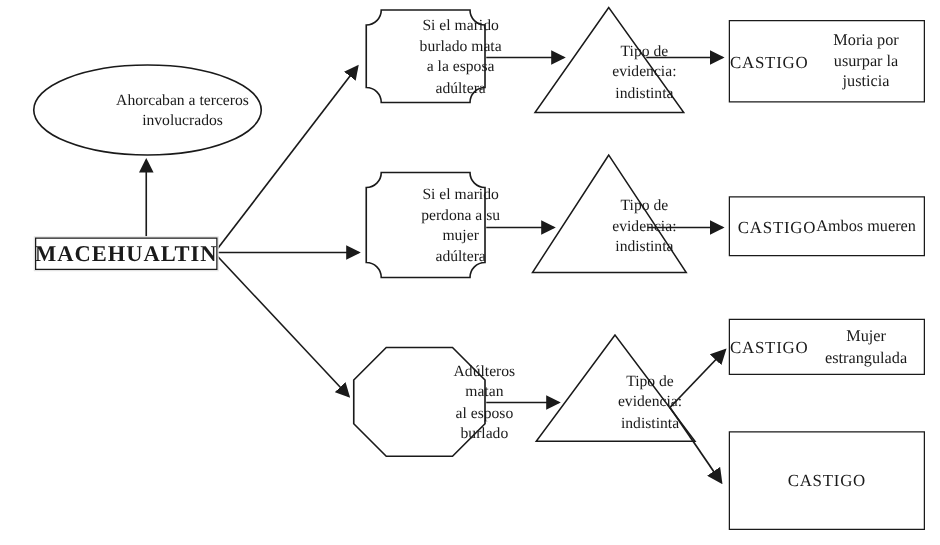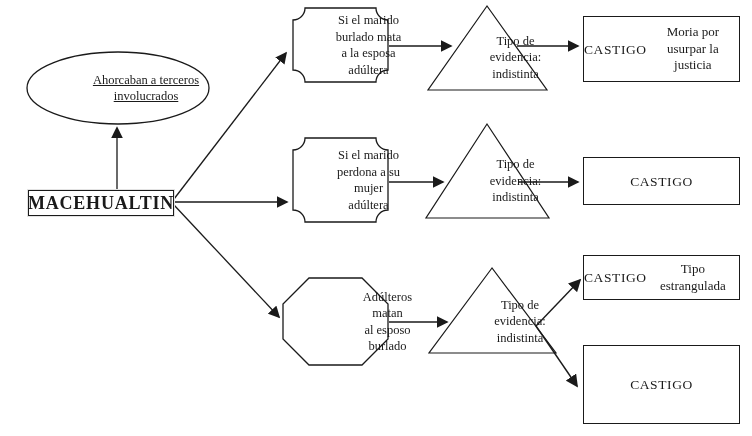--- a/index.html
+++ b/index.html
@@ -59,21 +59,21 @@
     <line x1="517" y1="46" x2="578" y2="46" stroke="#1a1a1a" stroke-width="1.3" marker-end="url(#arrow)"></line>
 
     <line x1="389" y1="182" x2="443" y2="182" stroke="#1a1a1a" stroke-width="1.3" marker-end="url(#arrow)"></line>
     <line x1="518" y1="182" x2="578" y2="182" stroke="#1a1a1a" stroke-width="1.3" marker-end="url(#arrow)"></line>
 
     <line x1="389" y1="322" x2="447" y2="322" stroke="#1a1a1a" stroke-width="1.3" marker-end="url(#arrow)"></line>
     <line x1="536" y1="326" x2="580" y2="280" stroke="#1a1a1a" stroke-width="1.4" marker-end="url(#arrow)"></line>
     <line x1="536" y1="326" x2="577" y2="386" stroke="#1a1a1a" stroke-width="1.4" marker-end="url(#arrow)"></line>
   </svg>
 
-  <div class="shape-text" style="left:38px;top:60px;width:160px;height:56px;text-decoration:underline;">Ahorcaban a terceros
+  <div class="shape-text" style="left:38px;top:60px;width:160px;height:56px;">Ahorcaban a terceros
 involucrados</div>
 
   <div class="root-box">
     <span>MACEHUALTIN</span>
   </div>
 
   <div class="shape-text" style="left:293px;top:8px;width:95px;height:74px;">Si el marido
 burlado mata
 a la esposa
 adúltera</div>
@@ -97,24 +97,25 @@
 indistinta</div>
 
   <div class="castigo-box" style="left:583px;top:16px;height:64px;">
     <div class="castigo-title">CASTIGO</div>
     <div class="castigo-text">Moria por usurpar la
 justicia</div>
   </div>
 
   <div class="castigo-box" style="left:583px;top:157px;height:46px;">
     <div class="castigo-title">CASTIGO</div>
+    <div class="castigo-text">Ambos mueren</div>
   </div>
 
   <div class="castigo-box" style="left:583px;top:255px;height:43px;">
     <div class="castigo-title">CASTIGO</div>
-    <div class="castigo-text">Tipo estrangulada</div>
+    <div class="castigo-text">Mujer estrangulada</div>
   </div>
 
   <div class="castigo-box" style="left:583px;top:345px;height:77px;">
     <div class="castigo-title">CASTIGO</div>
   </div>
 
 </div>
 
 </body></html>

